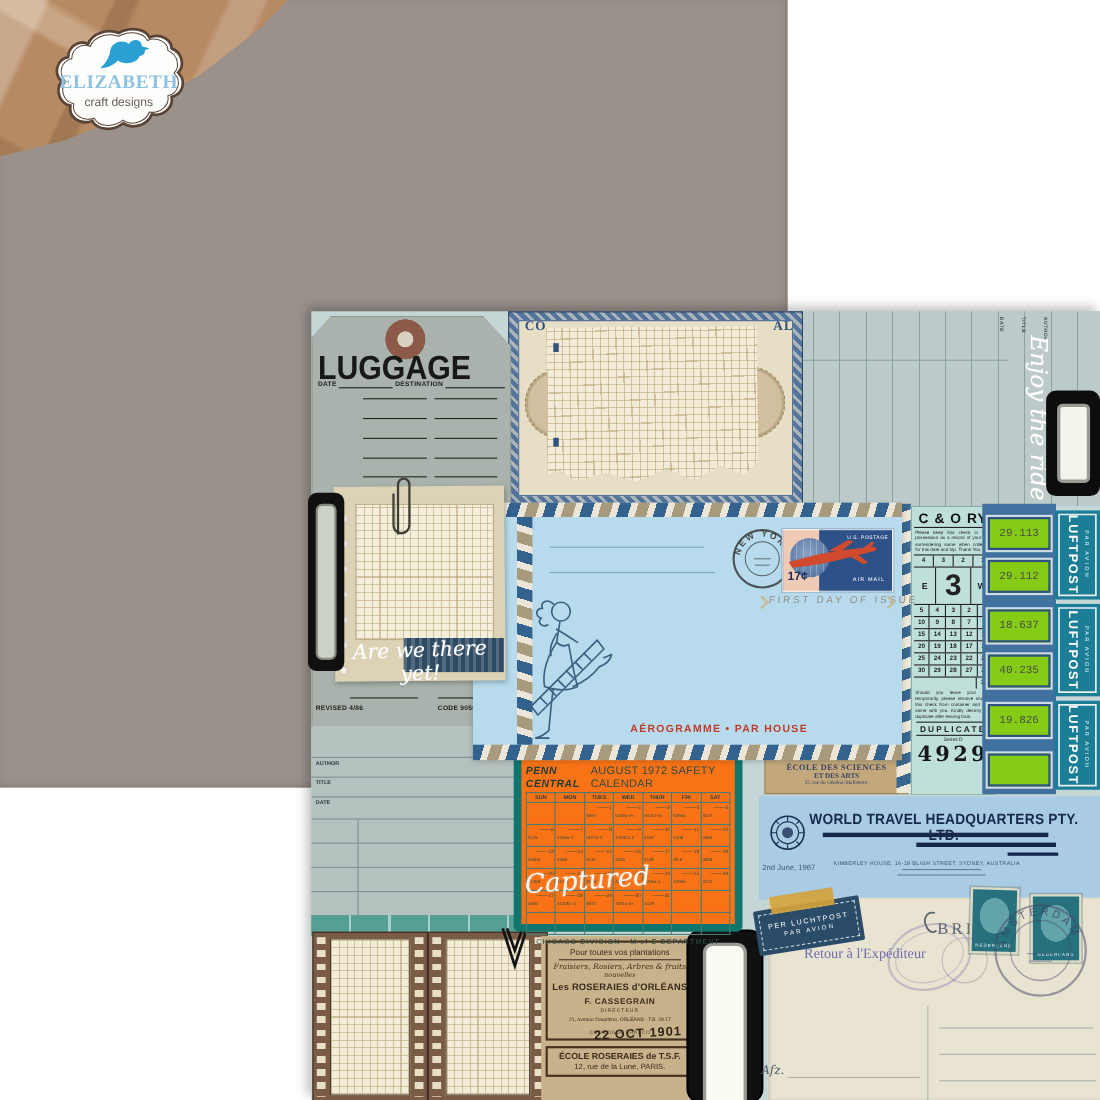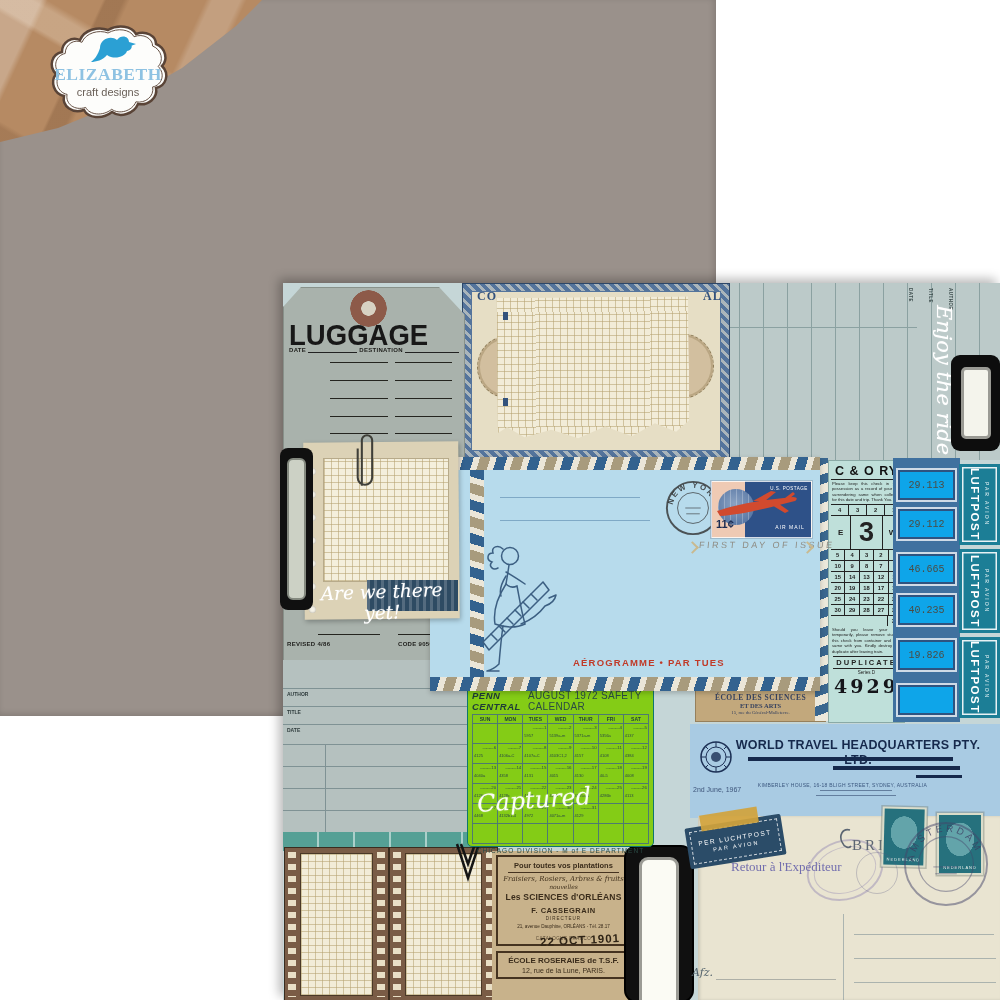--- a/index.html
+++ b/index.html
@@ -60,21 +60,21 @@
   .t-rows .t-row.t-single span{flex:0 0 20%;border-left:1px solid #222}
   .t-ew{display:flex;align-items:center;border-top:1px solid #222;margin:0 3px;height:33px}
   .t-ew .e,.t-ew .w{flex:1;text-align:center;font-size:8px;font-weight:bold}
   .t-ew .c{flex:1.6;text-align:center;font-size:27px;font-weight:bold;border-left:1px solid #222;border-right:1px solid #222;line-height:33px}
   .t-dup{margin:2px 5px 0;border-top:1.5px solid #222;border-bottom:1.5px solid #222;
          font-size:7.5px;font-weight:bold;letter-spacing:2px;text-align:center;padding:1px 0}
   .t-series{font-size:4.5px;text-align:center;margin-top:1px}
   .t-number{font-family:"DejaVu Serif",serif;font-size:19px;font-weight:bold;text-align:center;letter-spacing:3px;color:#15151a}
 
   
-  .bag-label{position:absolute;left:5px;width:53px;height:26px;background:#0ea5e9;
+  .bag-label{position:absolute;left:5px;width:53px;height:26px;background:#84cc16;
     border:2px solid #2e5380;box-shadow:0 0 0 2px rgba(255,255,255,.75);
     display:flex;align-items:center;justify-content:center;
     font-family:"Liberation Mono",monospace;font-size:10px;color:#4c4c44}
   .bag-label:nth-child(1){top:12px}.bag-label:nth-child(2){top:51px}.bag-label:nth-child(3){top:96px}
   .bag-label:nth-child(4){top:137px}.bag-label:nth-child(5){top:182px}.bag-label:nth-child(6){top:227px}
 
   
   .luft{position:absolute;left:959px;width:41px;background:#1c7e96;
     box-shadow:inset 0 0 0 3px #1c7e96,inset 0 0 0 4.5px rgba(255,255,255,.9);
     display:flex;align-items:center;justify-content:center;gap:3px}
@@ -185,25 +185,25 @@
   <div class="film-holes" style="left:3px"></div>
   <div class="film-holes" style="right:3px"></div>
   <div class="film-inner gridpaper"></div>
 </div>
 <svg class="abs" style="left:452px;top:842px" width="32" height="40" viewBox="0 0 30 40">
   <path fill="none" stroke="#141414" stroke-width="2.5" d="M4,2 L15,36 L26,2 M8,2 L15,22 L22,2"></path>
 </svg>
 
 <div class="abs ad" style="left:492px;top:851px;width:143px;height:149px">
   <div class="ad-box">
-    <div style="font-size:7.5px;font-weight:bold">Pour toutes vos plantations</div>
+    <div style="font-size:7.5px;font-weight:normal">Pour toutes vos plantations</div>
     <div class="ad-rule"></div>
     <div class="script" style="font-size:7px;color:#41311d">Fraisiers, Rosiers, Arbres &amp; fruits</div>
     <div class="script" style="font-size:6px;color:#41311d">nouvelles</div>
-    <div style="font-size:8.5px;font-weight:bold;margin-top:2px;letter-spacing:.2px">Les SCIENCES d'ORLÉANS</div>
+    <div style="font-size:8.5px;font-weight:bold;margin-top:2px;letter-spacing:.2px">Les ROSERAIES d'ORLÉANS</div>
     <div style="font-size:7.5px;font-weight:bold;margin-top:4px;letter-spacing:.5px">F. CASSEGRAIN</div>
     <div style="font-size:4.5px;margin-top:1px;letter-spacing:1px">DIRECTEUR</div>
     <div style="font-size:4.6px;margin-top:3px">21, avenue Dauphine, ORLÉANS - Tél. 28.17</div>
     <div style="font-size:4.5px;margin-top:7px;letter-spacing:.5px;opacity:.8">CATALOGUE FRANCO</div>
   </div>
   <div class="ad-box2">
     <div style="font-size:8px;font-weight:bold">ÉCOLE ROSERAIES de T.S.F.</div>
     <div style="font-size:7px;margin-top:2px">12, rue de la Lune, PARIS.</div>
   </div>
 </div>
@@ -265,21 +265,21 @@
   <line x1="34" y1="55" x2="56" y2="55" stroke="#44446a" stroke-width="1" opacity=".5"></line>
 </svg>
 <div class="abs" style="left:856px;top:852px;width:40px;height:40px;border:1.5px solid rgba(90,90,130,.3);border-radius:50%"></div>
 <div class="abs script" style="left:692px;top:966px;font-size:11px;color:#50606a">Afz.</div>
 <div class="abs" style="left:716px;top:979px;width:120px;height:1px;background:rgba(100,110,115,.45)"></div>
 <div class="abs" style="left:843px;top:914px;width:1px;height:86px;background:rgba(120,140,150,.55)"></div>
 <div class="abs" style="left:854px;top:934px;width:140px;height:1px;background:rgba(110,130,140,.5)"></div>
 <div class="abs" style="left:854px;top:958px;width:142px;height:1px;background:rgba(110,130,140,.5)"></div>
 <div class="abs" style="left:854px;top:982px;width:142px;height:1px;background:rgba(110,130,140,.5)"></div>
 
-<div class="abs" style="left:467px;top:684px;width:187px;height:163px;background:#84cc16;border-radius:5px;border:1px solid #0f766e;box-sizing:border-box;padding:5px 4px 0">
+<div class="abs" style="left:467px;top:684px;width:208px;height:163px;background:#f97316;border-radius:5px;border:7px solid #0f766e;box-sizing:border-box;padding:5px 4px 0">
   <div style="display:flex;align-items:baseline">
     <span style="font-size:9.5px;font-weight:bold;font-style:italic;color:#1e3b38;letter-spacing:.5px">PENN CENTRAL</span>
     <span style="font-size:10px;color:#2a4a44;margin-left:auto;letter-spacing:.3px">AUGUST 1972 SAFETY CALENDAR</span>
   </div>
   <div class="cal-grid">
       <div class="cal-day">SUN</div>
       <div class="cal-day">MON</div>
       <div class="cal-day">TUES</div>
       <div class="cal-day">WED</div>
       <div class="cal-day">THUR</div>
@@ -531,21 +531,21 @@
     </div>
   <div class="t-notice">Should you leave your seat temporarily, please remove stub of this check from container and take same with you. Kindly destroy this duplicate after leaving train.</div>
   <div class="t-dup">DUPLICATE</div>
   <div class="t-series">Series D</div>
   <div class="t-number">4929</div>
 </div>
 
 <div class="abs" style="left:893px;top:458px;width:67px;height:264px;background:#40719f">
   <div class="bag-label">29.113</div>
   <div class="bag-label">29.112</div>
-  <div class="bag-label">46.665</div>
+  <div class="bag-label">18.637</div>
   <div class="bag-label">40.235</div>
   <div class="bag-label">19.826</div>
   <div class="bag-label"></div>
 </div>
 
 <div class="luft" style="top:464px;height:81px">
   <span class="lt">LUFTPOST</span>
   <span class="ls">PAR AVION</span>
 </div>
 <div class="luft" style="top:549px;height:84px">
@@ -578,38 +578,38 @@
 <div class="abs" style="left:714px;top:497px;width:30px;height:1px;background:rgba(40,40,40,.55);transform:rotate(3deg)"></div>
 <div class="abs" style="left:716px;top:507px;width:30px;height:1px;background:rgba(40,40,40,.55);transform:rotate(3deg)"></div>
 <div class="abs" style="left:713px;top:517px;width:32px;height:1px;background:rgba(40,40,40,.55);transform:rotate(3deg)"></div>
 <div class="abs" style="left:711px;top:481px;width:99px;height:55px;background:linear-gradient(90deg,#efcab4 0 33%,#2e5188 33%);border:1px solid rgba(255,255,255,.8);box-shadow:0 0 0 1px rgba(120,140,160,.4)"></div>
 <div class="abs" style="left:718px;top:489px;width:36px;height:36px;border-radius:50%;background:radial-gradient(circle at 45% 40%,#8aa2c2,#5c7aa6 70%);background-image:repeating-linear-gradient(90deg,rgba(255,255,255,.25) 0 1px,transparent 1px 6px),radial-gradient(circle at 45% 40%,#8aa2c2,#5c7aa6 70%)"></div>
 <svg class="abs" style="left:714px;top:489px" width="92" height="34" viewBox="0 0 90 34">
   <path fill="#d14a2e" d="M2,22 C18,17 40,12 60,10 L78,8 C82,8 83,10 80,12 L64,16 C45,21 22,26 5,27 Z M38,12 L56,2 L61,3 L50,12 Z M60,12 L74,22 L70,24 L55,15 Z M70,9 L78,3 L80,5 L74,10 Z"></path>
 </svg>
 <div class="abs" style="left:770px;top:486px;width:38px;text-align:center;font-size:4.5px;color:#fff;letter-spacing:.5px">U.S. POSTAGE</div>
 <div class="abs" style="left:772px;top:524px;width:36px;text-align:center;font-size:5px;color:#fff;letter-spacing:1px">AIR MAIL</div>
-<div class="abs" style="left:716px;top:518px;font-size:11px;font-weight:bold;color:#1c2c52">11¢</div>
+<div class="abs" style="left:716px;top:518px;font-size:11px;font-weight:bold;color:#1c2c52">17¢</div>
 <span class="chev" style="left:688px;top:543px"></span>
 <div class="abs" style="left:699px;top:540px;font-size:9px;letter-spacing:2.5px;color:#8f8d85;transform:skewX(-6deg)">FIRST DAY OF ISSUE</div>
 <span class="chev" style="left:803px;top:543px"></span>
 <svg class="abs" style="left:473px;top:540px" width="95" height="150" viewBox="0 0 95 150">
   <g fill="none" stroke="#3c5f82" stroke-width="1.5" stroke-linecap="round">
     <circle cx="37" cy="16" r="8.5"></circle>
     <path d="M30,9 C25,4 18,7 20,13 C14,13 13,20 19,22 C15,26 20,31 25,28"></path>
     <path d="M36,25 C35,32 34,38 33,44"></path>
     <path d="M33,32 C40,36 46,40 52,44 M33,36 C28,44 26,50 28,56"></path>
     <path d="M10,102 L70,42 M16,110 L76,50 M10,102 L16,110 M70,42 L76,50"></path>
     <path d="M18,94 L24,100 M26,86 L32,92 M34,78 L40,84 M42,70 L48,76 M50,62 L56,68 M58,54 L64,60"></path>
     <path d="M33,44 C24,58 20,72 22,84 C32,88 44,88 52,84 C48,70 46,56 44,46 C40,48 36,47 33,44 Z"></path>
     <path d="M30,86 C28,100 27,112 26,124 M26,124 C22,128 18,130 14,131 M14,131 L26,131"></path>
     <path d="M48,84 C58,80 66,74 72,66 M72,66 C78,64 82,60 83,55 M83,55 L76,58"></path>
   </g>
 </svg>
-<div class="abs" style="left:573px;top:657px;font-size:9.5px;font-weight:bold;color:#c03a28;letter-spacing:1.2px">AÉROGRAMME • PAR TUES</div>
+<div class="abs" style="left:573px;top:657px;font-size:9.5px;font-weight:bold;color:#c03a28;letter-spacing:1.2px">AÉROGRAMME • PAR HOUSE</div>
 
 <div class="abs" style="left:304px;top:442px;width:155px;height:177px;background:#dcd2b6;box-shadow:1px 2px 5px rgba(0,0,0,.28);transform:rotate(-.5deg)"></div>
 <div class="abs gridpaper" style="left:323px;top:458px;width:124px;height:122px;border:1px solid #b7aa8a;background-color:#f4efdc"></div>
 <div class="abs" style="left:309px;top:468px;width:7px;height:7px;border-radius:50%;background:#f6f3e8;box-shadow:inset 0 0 2px rgba(0,0,0,.35)"></div>
 <div class="abs" style="left:309px;top:491px;width:7px;height:7px;border-radius:50%;background:#f6f3e8;box-shadow:inset 0 0 2px rgba(0,0,0,.35)"></div>
 <div class="abs" style="left:309px;top:514px;width:7px;height:7px;border-radius:50%;background:#f6f3e8;box-shadow:inset 0 0 2px rgba(0,0,0,.35)"></div>
 <div class="abs" style="left:309px;top:537px;width:7px;height:7px;border-radius:50%;background:#f6f3e8;box-shadow:inset 0 0 2px rgba(0,0,0,.35)"></div>
 <div class="abs" style="left:309px;top:560px;width:7px;height:7px;border-radius:50%;background:#f6f3e8;box-shadow:inset 0 0 2px rgba(0,0,0,.35)"></div>
 <div class="abs" style="left:309px;top:583px;width:7px;height:7px;border-radius:50%;background:#f6f3e8;box-shadow:inset 0 0 2px rgba(0,0,0,.35)"></div>
 <div class="abs" style="left:309px;top:606px;width:7px;height:7px;border-radius:50%;background:#f6f3e8;box-shadow:inset 0 0 2px rgba(0,0,0,.35)"></div>

